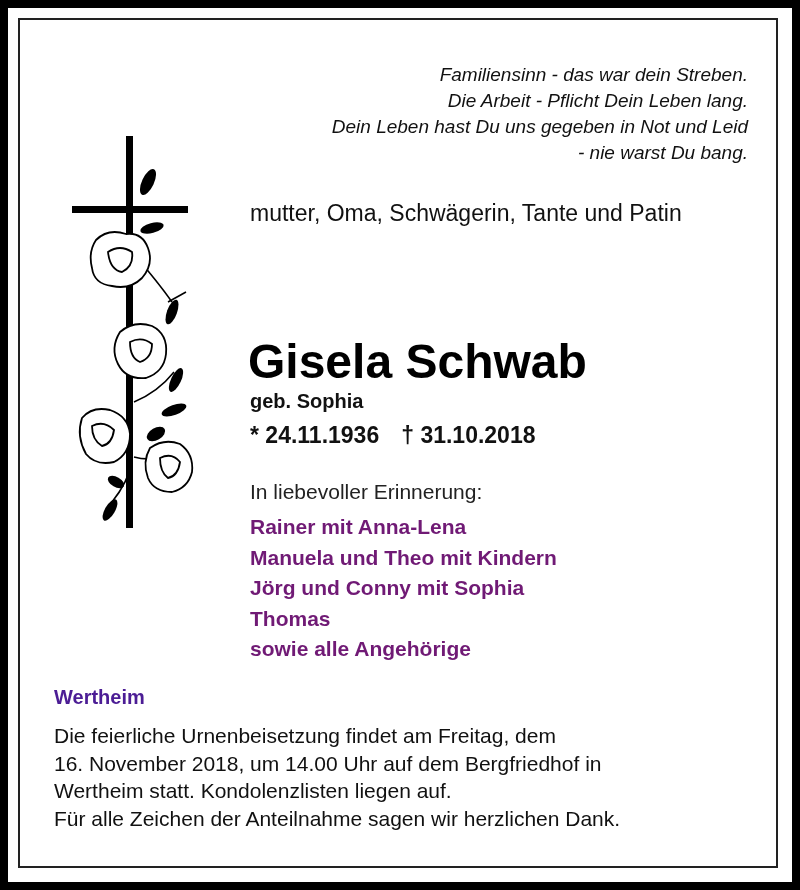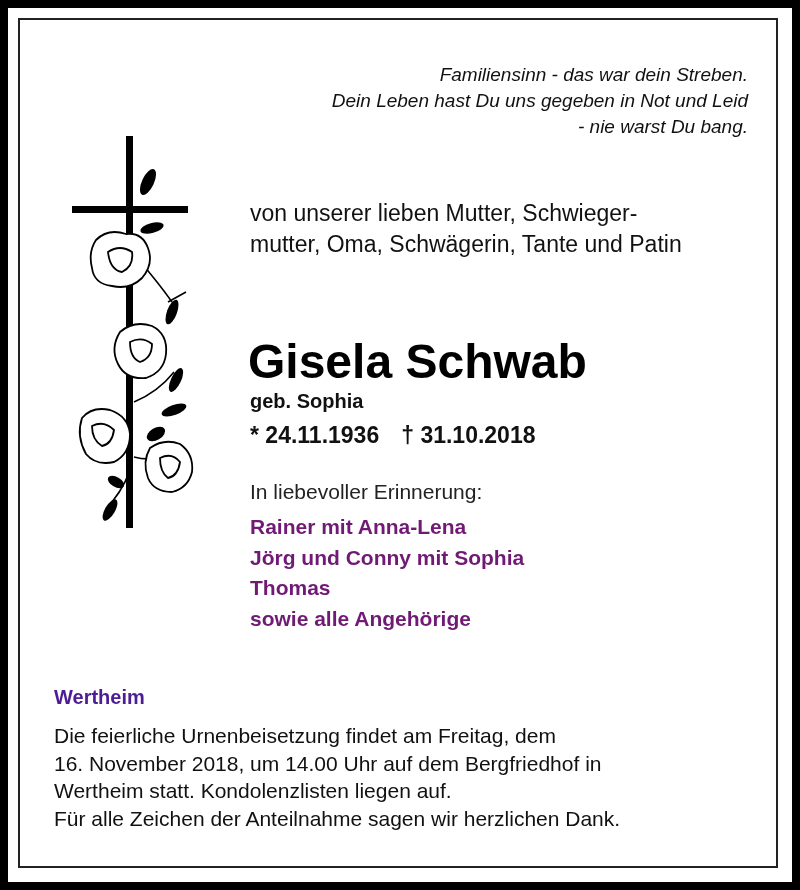--- a/index.html
+++ b/index.html
@@ -51,20 +51,21 @@
   .notice div { white-space: nowrap; }
 </style>
 </head>
 <body>
 
 <div class="outer">
   <div class="inner">
 
     <div class="poem">
       <div>Familiensinn - das war dein Streben.</div>
+      <div>Die Arbeit - Pflicht Dein Leben lang.</div>
       <div>Dein Leben hast Du uns gegeben in Not und Leid</div>
       <div>- nie warst Du bang.</div>
     </div>
 
     <svg class="cross" viewBox="0 0 130 400">
 
       <rect x="58" y="4" width="7" height="392" fill="#000"></rect>
       <rect x="4" y="74" width="116" height="7" fill="#000"></rect>
 
       <g fill="#000">
@@ -93,33 +94,33 @@
         <path d="M52 200 Q66 188 84 194 Q100 202 98 222 Q96 240 78 246 Q58 248 50 232 Q42 216 52 200 Z"></path>
         <path d="M62 210 Q74 204 84 212 Q84 226 72 230 Q62 226 62 210 Z"></path>
         <path d="M14 286 Q24 274 42 278 Q60 284 62 302 Q62 322 46 330 Q28 334 18 322 Q8 304 14 286 Z"></path>
         <path d="M24 294 Q36 288 46 298 Q44 312 34 314 Q24 308 24 294 Z"></path>
         <path d="M82 316 Q96 306 112 312 Q126 322 124 340 Q120 356 104 360 Q86 360 80 346 Q74 330 82 316 Z"></path>
         <path d="M92 326 Q104 320 112 330 Q110 344 100 346 Q92 340 92 326 Z"></path>
       </g>
     </svg>
 
     <div class="intro">
-      <div>von unserer lieben Mutter, Schwieger-</div>
       <div>mutter, Oma, Schwägerin, Tante und Patin</div>
     </div>
 
     <div class="name">Gisela Schwab</div>
     <div class="born-name">geb. Sophia</div>
 
     <div class="dates"><span>*</span> <span>24.11.1936</span><span class="gap"></span><span>†</span> <span>31.10.2018</span></div>
 
     <div class="remembrance">In liebevoller Erinnerung:</div>
 
     <div class="mourners">
       <div>Rainer mit Anna-Lena</div>
+      <div>Manuela und Theo mit Kindern</div>
       <div>Jörg und Conny mit Sophia</div>
       <div>Thomas</div>
       <div>sowie alle Angehörige</div>
     </div>
 
     <div class="place">Wertheim</div>
 
     <div class="notice">
       <div>Die feierliche Urnenbeisetzung findet am Freitag, dem</div>
       <div>16. November 2018, um 14.00 Uhr auf dem Bergfriedhof in</div>

